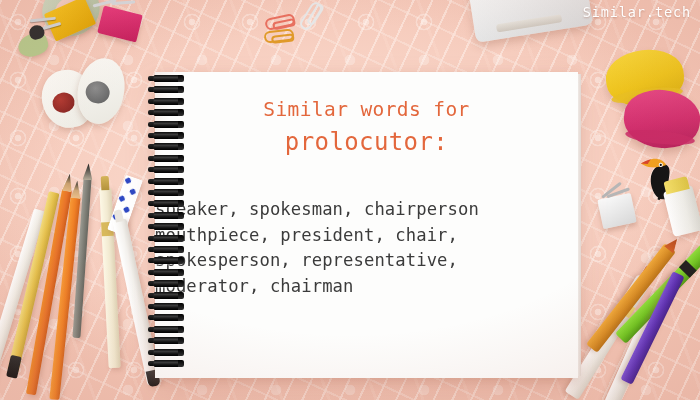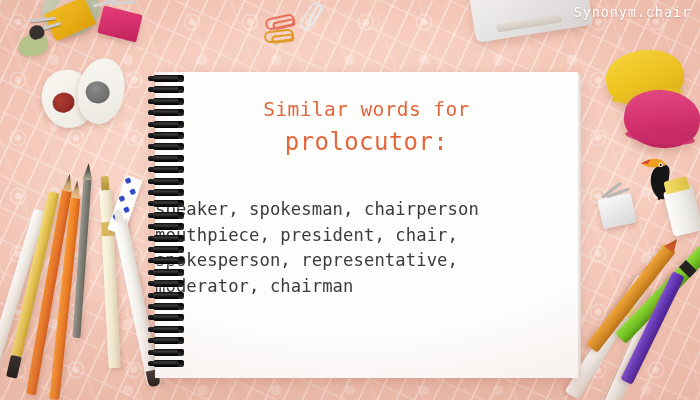--- a/index.html
+++ b/index.html
@@ -564,14 +564,14 @@
       </div>
       <div class="ring" style="top: 286px;">
         <b></b>
         <i></i>
         <s></s>
       </div>
     </div>
 
   <div class="vig"></div>
 
-  <div id="watermark">Synonym.chair</div>
+  <div id="watermark">Similar.tech</div>
 </div>
 
 </body></html>

